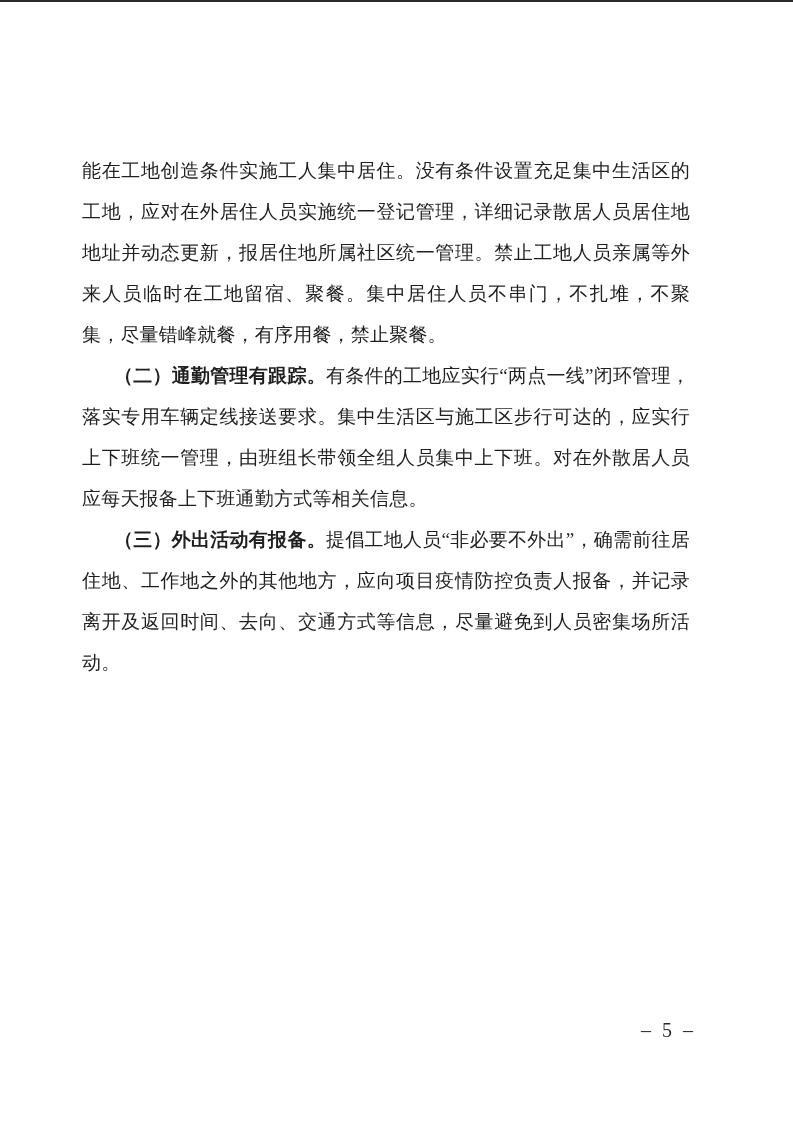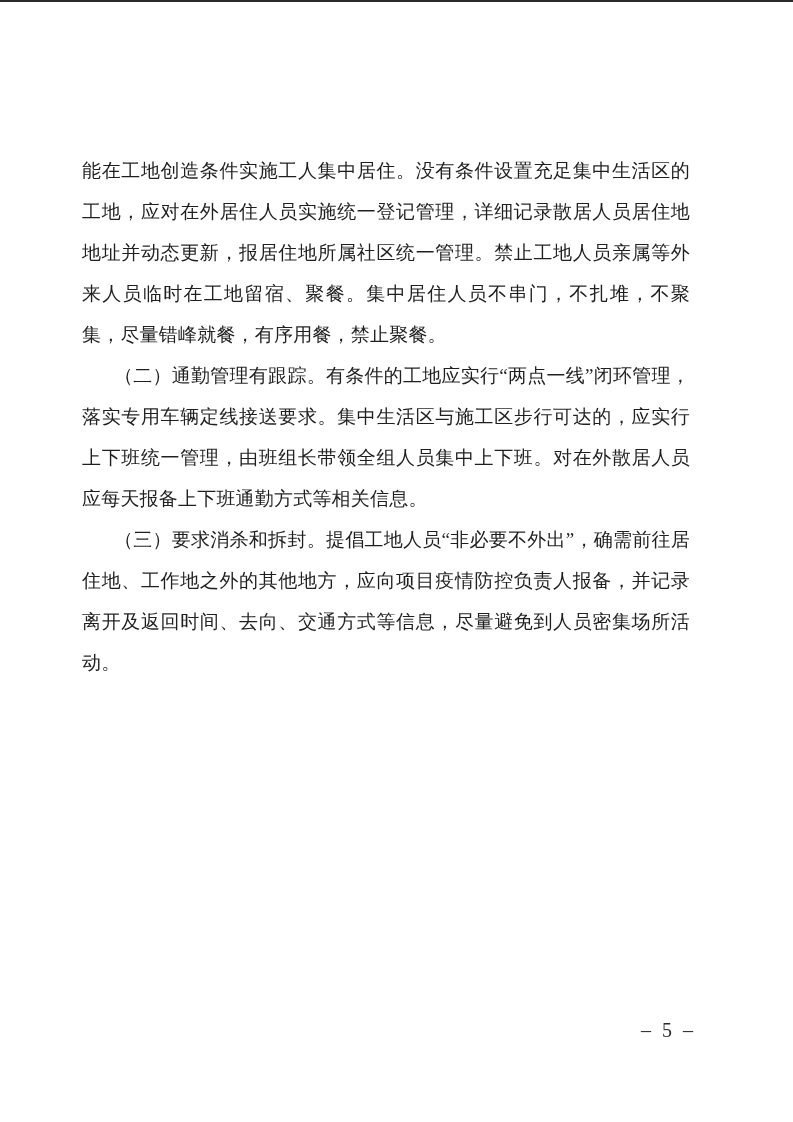--- a/index.html
+++ b/index.html
@@ -37,21 +37,21 @@
   }
   .para {
     margin: 0;
     padding: 0;
     text-indent: 32px;
   }
   .para.no-indent {
     text-indent: 0;
   }
   .lead {
-    font-weight: 400;
+    font-weight: 700;
   }
   .lead.heiti {
     font-family: "Liberation Sans", "DejaVu Sans", sans-serif;
     letter-spacing: 0.5px;
   }
   .footer-page-number {
     position: absolute;
     left: 641px;
     top: 1018px;
     font-size: 20px;
@@ -65,18 +65,18 @@
 <body>
 
 <div class="page">
   <div class="top-edge"></div>
 
   <div class="content">
     <p class="para no-indent"><strong class="lead"></strong><span>能在工地创造条件实施工人集中居住。没有条件设置充足集中生活区的工地，应对在外居住人员实施统一登记管理，详细记录散居人员居住地地址并动态更新，报居住地所属社区统一管理。禁止工地人员亲属等外来人员临时在工地留宿、聚餐。集中居住人员不串门，不扎堆，不聚集，尽量错峰就餐，有序用餐，禁止聚餐。</span></p>
 
     <p class="para"><strong class="lead">（二）通勤管理有跟踪。</strong><span>有条件的工地应实行“两点一线”闭环管理，落实专用车辆定线接送要求。集中生活区与施工区步行可达的，应实行上下班统一管理，由班组长带领全组人员集中上下班。对在外散居人员应每天报备上下班通勤方式等相关信息。</span></p>
 
-    <p class="para"><strong class="lead">（三）要求消杀和拆封。</strong><span>提倡工地人员“非必要不外出”，确需前往居住地、工作地之外的其他地方，应向项目疫情防控负责人报备，并记录离开及返回时间、去向、交通方式等信息，尽量避免到人员密集场所活动。</span></p>
+    <p class="para"><strong class="lead">（三）外出活动有报备。</strong><span>提倡工地人员“非必要不外出”，确需前往居住地、工作地之外的其他地方，应向项目疫情防控负责人报备，并记录离开及返回时间、去向、交通方式等信息，尽量避免到人员密集场所活动。</span></p>
 
   </div>
 
   <div class="footer-page-number">– 5 –</div>
 </div>
 
 </body></html>

